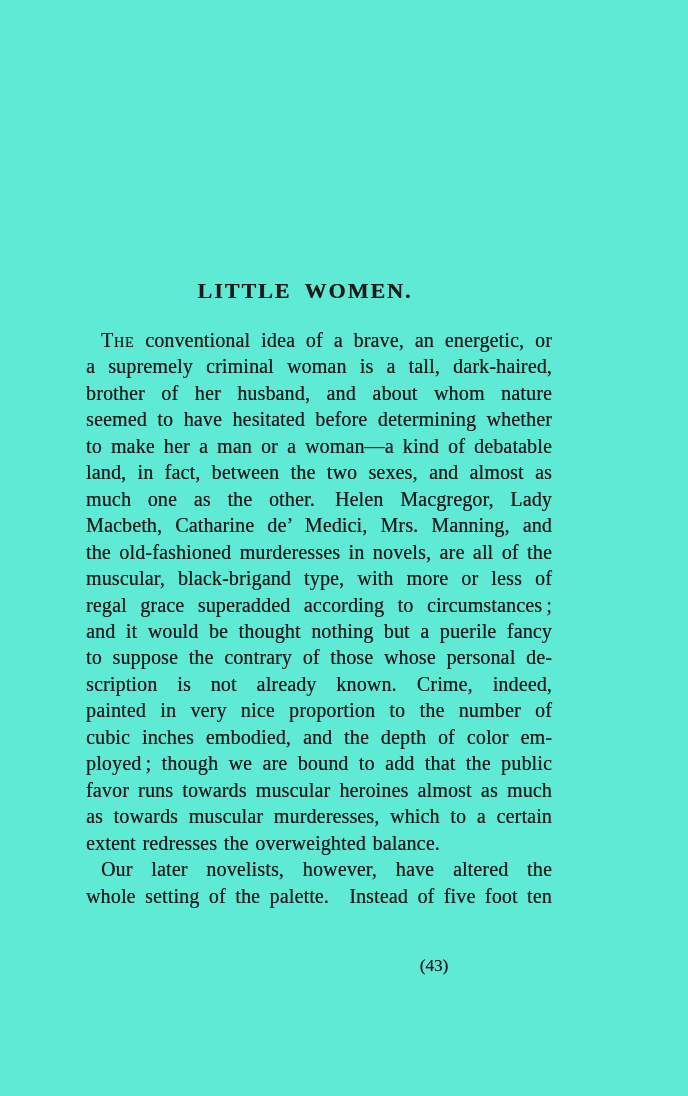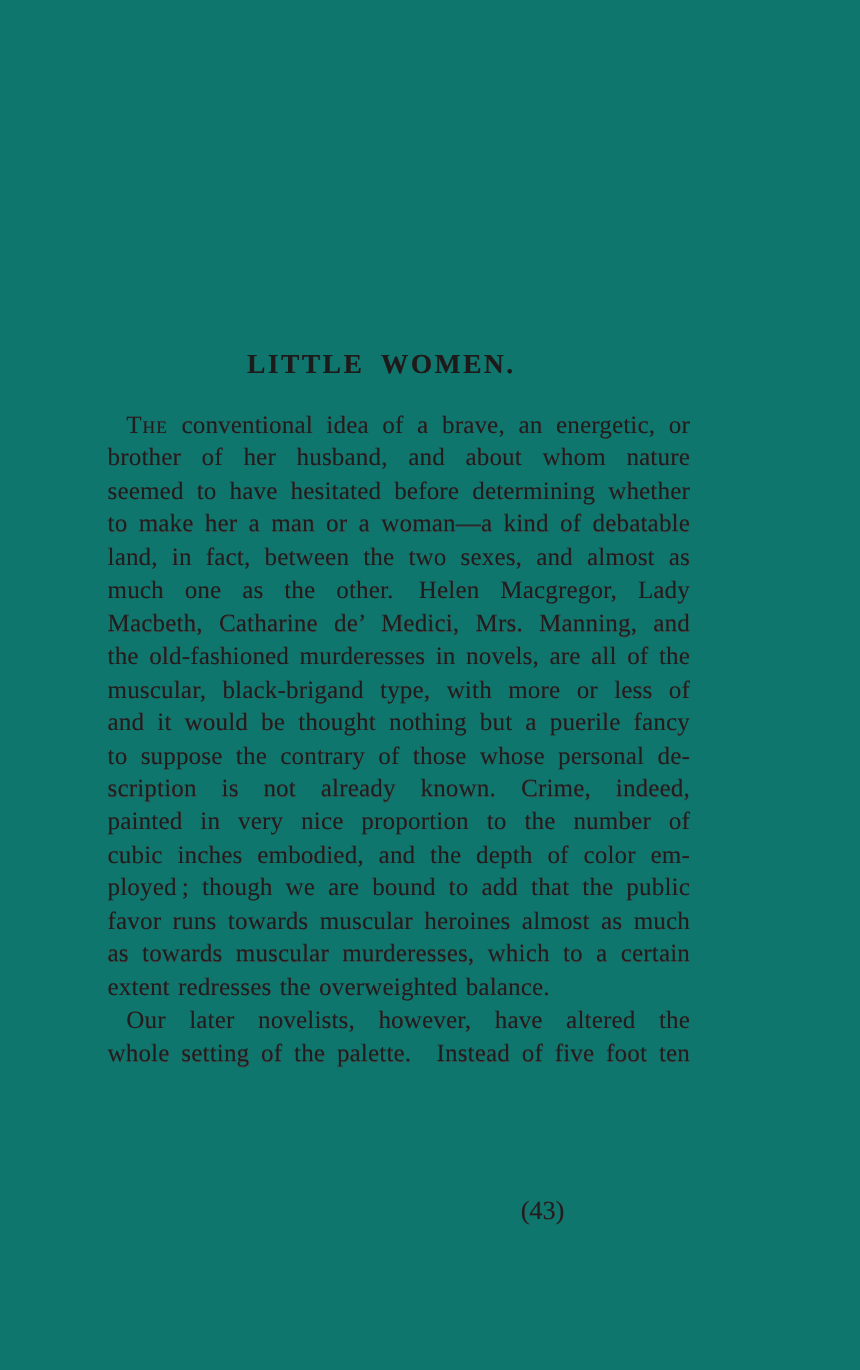--- a/index.html
+++ b/index.html
@@ -4,21 +4,21 @@
 <style>
   html, body {
     margin: 0;
     padding: 0;
     background: #ffffff;
   }
   .page {
     position: relative;
     width: 688px;
     height: 1096px;
-    background: #0f766e;
+    background: #5eead4;
     overflow: hidden;
     color: #1e1e1e;
     font-family: "Liberation Serif", serif;
   }
   .title {
     position: absolute;
     top: 278px;
     left: 58px;
     width: 494px;
     margin: 0;
@@ -57,40 +57,42 @@
   .sc {
     font-variant: small-caps;
     letter-spacing: 0.8px;
   }
   .page-number {
     position: absolute;
     top: 956px;
     left: 403px;
     width: 62px;
     text-align: center;
-    font-size: 21px;
+    font-size: 17px;
     color: #1e1e1e;
     text-shadow: 0.25px 0.25px 0.35px #444444;
   }
 </style>
 </head>
 <body>
 
 <div class="page">
   <h1 class="title">LITTLE WOMEN.</h1>
   <div class="body-text">
       <div class="line indent"><span class="sc">The</span> conventional idea of a brave, an energetic, or</div>
+      <div class="line">a supremely criminal woman is a tall, dark-haired,</div>
       <div class="line">brother of her husband, and about whom nature</div>
       <div class="line">seemed to have hesitated before determining whether</div>
       <div class="line">to make her a man or a woman—a kind of debatable</div>
       <div class="line">land, in fact, between the two sexes, and almost as</div>
       <div class="line">much one as the other. Helen Macgregor, Lady</div>
       <div class="line">Macbeth, Catharine de’ Medici, Mrs. Manning, and</div>
       <div class="line">the old-fashioned murderesses in novels, are all of the</div>
       <div class="line">muscular, black-brigand type, with more or less of</div>
+      <div class="line">regal grace superadded according to circumstances ;</div>
       <div class="line">and it would be thought nothing but a puerile fancy</div>
       <div class="line">to suppose the contrary of those whose personal de-</div>
       <div class="line">scription is not already known. Crime, indeed,</div>
       <div class="line">painted in very nice proportion to the number of</div>
       <div class="line">cubic inches embodied, and the depth of color em-</div>
       <div class="line">ployed ; though we are bound to add that the public</div>
       <div class="line">favor runs towards muscular heroines almost as much</div>
       <div class="line">as towards muscular murderesses, which to a certain</div>
       <div class="line last">extent redresses the overweighted balance.</div>
       <div class="line indent">Our later novelists, however, have altered the</div>

